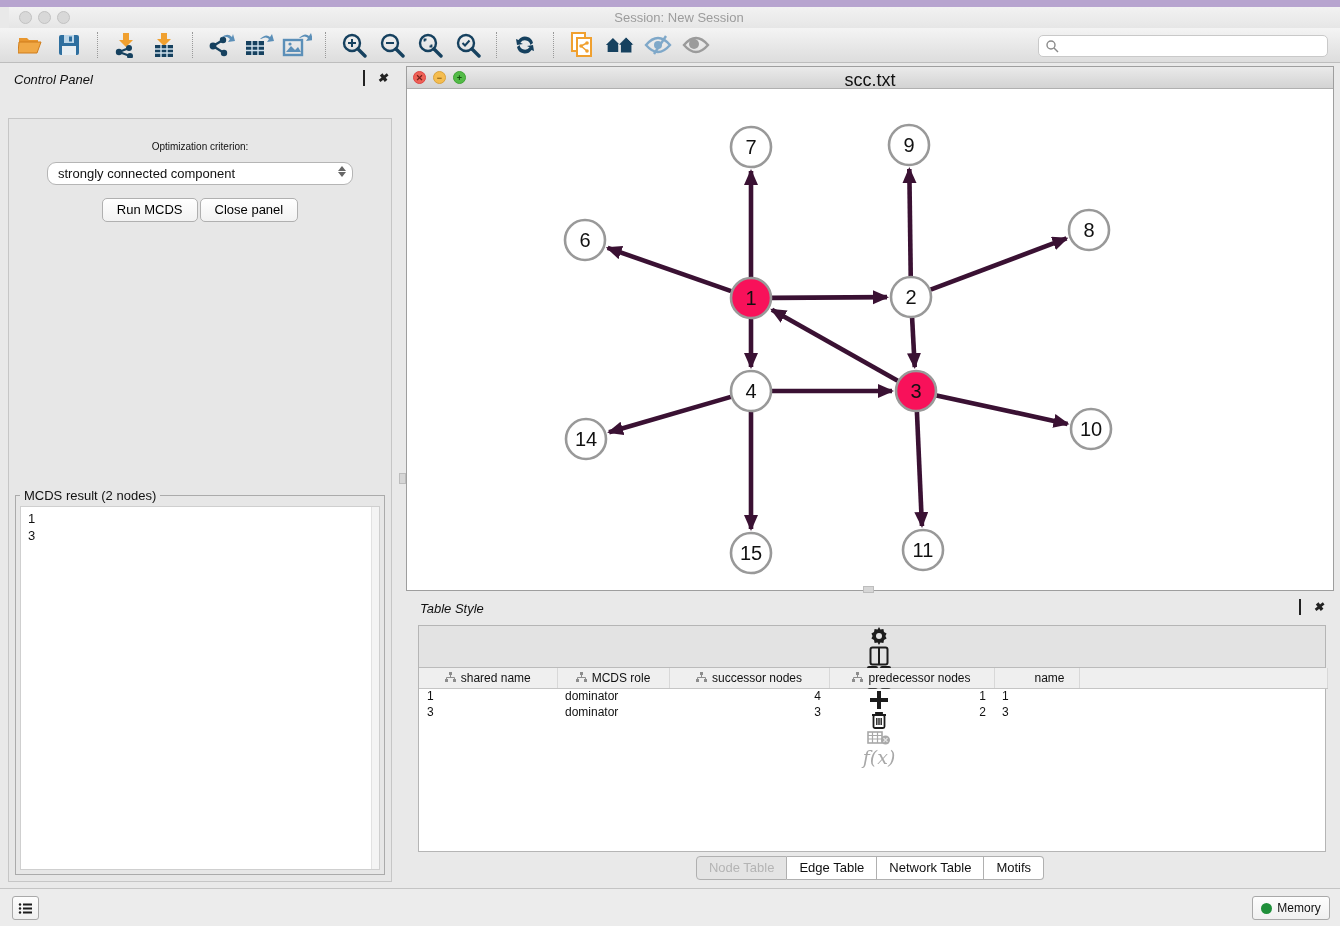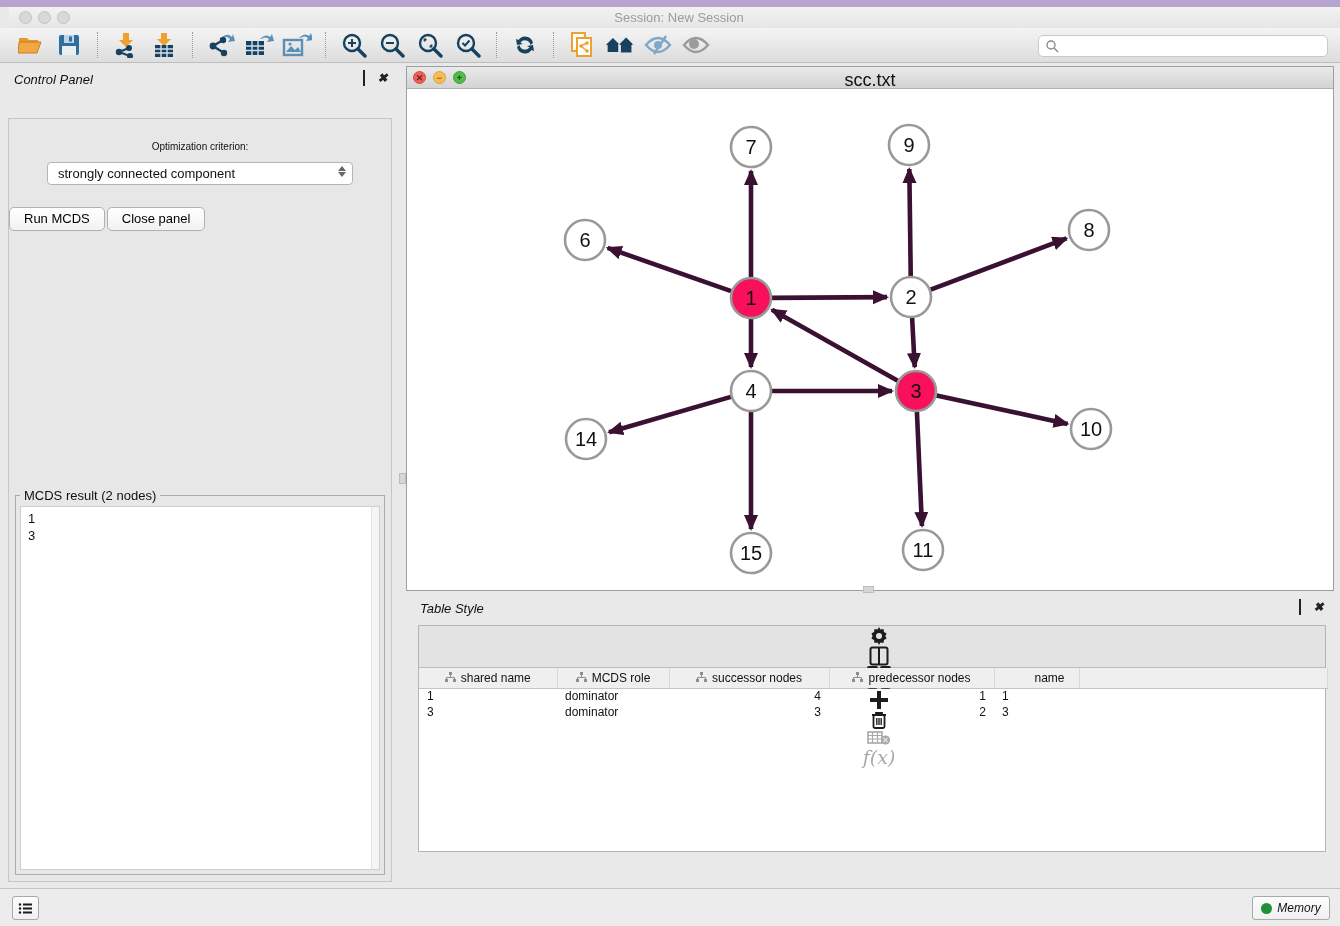--- a/index.html
+++ b/index.html
@@ -25,26 +25,26 @@
   .panel-title { position:absolute; left:12px; top:6px; font-size:13px; color:#111; }
   .win-btn { position:absolute; top:6px; width:13px; height:13px; font-size:12px; line-height:12px; text-align:center; color:#222; cursor:default; }
   .float-box { border:1.5px solid #222; width:11px; height:11px; }
   .cp-tabs { position:absolute; left:0; top:30px; width:100%; display:flex; justify-content:center; }
   .seg-tab { border:1px solid #b0b0b0; border-left:none; background:#fff; padding:3px 12px 4px; font-size:13px; cursor:default; }
   .seg-tab:first-child { border-left:1px solid #b0b0b0; border-radius:4px 0 0 4px; }
   .seg-tab:last-child { border-radius:0 4px 4px 0; }
   .seg-tab.active { background:#e4e4e4; color:#b4b4b4; }
   .cp-content { position:absolute; left:6px; right:6px; top:52px; bottom:4px; border:1px solid #c6c6c6; background:#e7e7e7; }
   .opt-label { text-align:center; margin-top:22px; font-size:10px; }
-  .cp-select { position:relative; margin:10px 38px 0; height:23px; background:#fff; border:1px solid #b5b5b5; border-radius:4px; display:flex; align-items:center; padding-left:10px; font-size:13px;text-align:right; }
+  .cp-select { position:relative; margin:10px 38px 0; height:23px; background:#fff; border:1px solid #b5b5b5; border-radius:9px; display:flex; align-items:center; padding-left:10px; font-size:13px;text-align:right; }
   .stepper { position:absolute; right:6px; top:3px; display:flex; flex-direction:column; gap:1px; }
   .stepper i { width:0; height:0; border-left:4px solid transparent; border-right:4px solid transparent; }
   .stepper .up { border-bottom:5px solid #666; }
   .stepper .dn { border-top:5px solid #666; }
-  .cp-buttons { display:flex; gap:2px; margin-top:22px; }
+  .cp-buttons { display:flex; justify-content:center; gap:2px; margin-top:13px; }
   .mac-btn { background:linear-gradient(#ffffff,#f2f2f2); border:1px solid #b0b0b0; border-radius:5px; padding:3px 14px 4px; font-size:13px; font-family:"Liberation Sans",sans-serif; cursor:default; }
   .result-group { position:absolute; left:6px; right:6px; top:376px; bottom:6px; border:1px solid #ababab; }
   .result-legend { position:absolute; left:4px; top:-8px; background:#e7e7e7; padding:0 4px; font-size:13px; }
   .result-textarea { position:absolute; left:4px; right:4px; top:10px; bottom:4px; background:#fff; border:1px solid #cfcfcf; font-size:13px; line-height:17px; padding:3px 0 0 7px; overflow:hidden; }
   .result-scroll { position:absolute; right:0; top:0; bottom:0; width:8px; background:#f4f4f4; border-left:1px solid #e2e2e2; }
 
   
   #network-window { position:absolute; left:406px; top:66px; width:928px; height:525px; border:1px solid #9e9e9e; background:#fff; }
   .net-titlebar { position:relative; height:22px; background:linear-gradient(#eaeaea,#d3d3d3); border-bottom:1px solid #b0b0b0; }
   .traffic { position:absolute; top:4px; width:13px; height:13px; border-radius:50%; font-size:9px; font-weight:bold; text-align:center; line-height:13px; }
@@ -404,28 +404,34 @@
             <td style="text-align: left;">3</td>
             <td style="text-align: left;">dominator</td>
             <td style="text-align: right;">3</td>
             <td style="text-align: right;">2</td>
             <td style="text-align: left;">3</td>
             <td></td>
           </tr>
         </tbody>
     </table>
   </div>
+  <div class="tp-tabs" id="tp-tabs">
+      <span class="seg-tab active">Node Table</span>
+      <span class="seg-tab">Edge Table</span>
+      <span class="seg-tab">Network Table</span>
+      <span class="seg-tab">Motifs</span>
+    </div>
 </div>
 
 <div id="status-bar">
   <span class="sb-btn" style="left:12px; width:27px;">
     <svg width="15" height="13" viewBox="0 0 15 13">
         <circle cx="2" cy="2.5" r="1.2" fill="#1c1c1c"></circle>
         <circle cx="2" cy="6.5" r="1.2" fill="#1c1c1c"></circle>
         <circle cx="2" cy="10.5" r="1.2" fill="#1c1c1c"></circle>
         <path d="M5 2.5 h9 M5 6.5 h9 M5 10.5 h9" stroke="#1c1c1c" stroke-width="1.8"></path>
       </svg>
   </span>
-  <span class="sb-btn" style="right:10px; width:78px;font-style:italic;">
+  <span class="sb-btn" style="right:10px; width:78px;">
     <span class="green-dot"></span>
     <span>Memory</span>
   </span>
 </div>
 
 </body></html>

